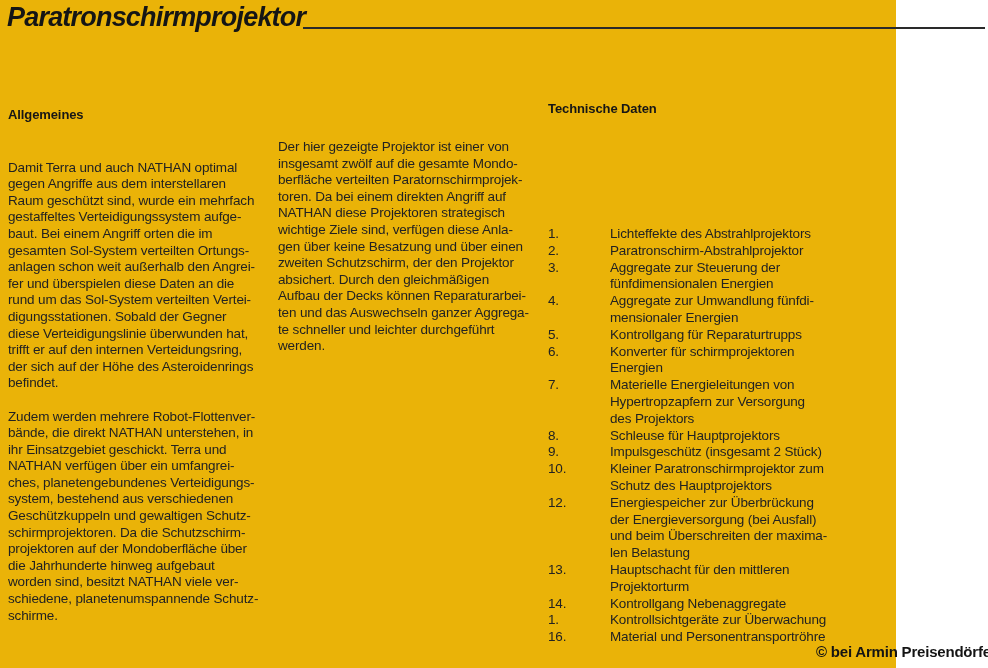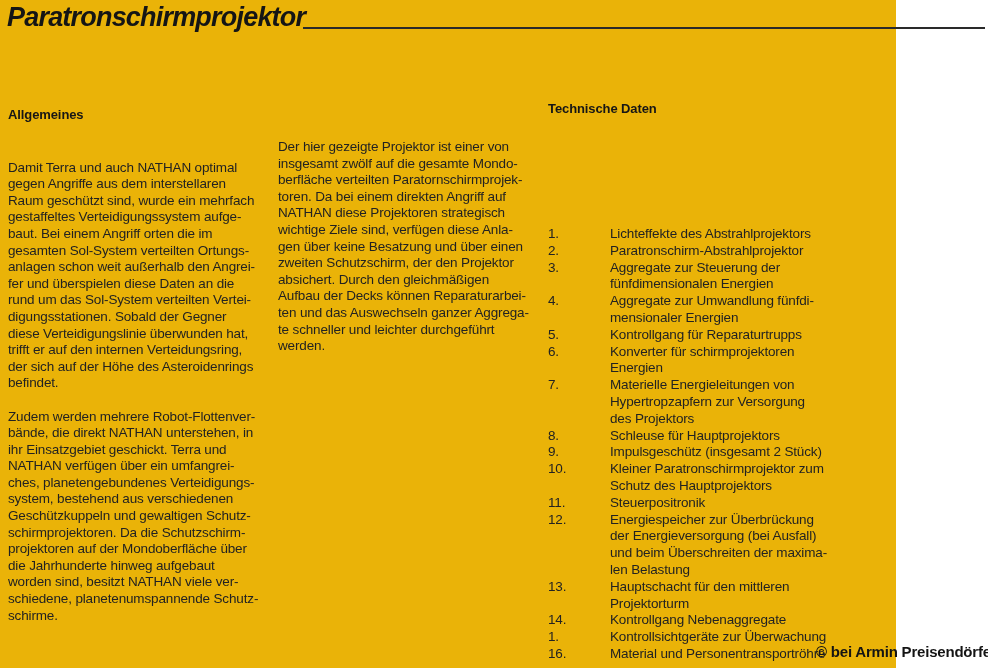--- a/index.html
+++ b/index.html
@@ -171,24 +171,20 @@
       <div class="tech-list-row">
       <span class="tech-list-num">9.</span>
       <span class="tech-list-text">Impulsgeschütz (insgesamt 2 Stück)</span>
     </div>
       <div class="tech-list-row">
       <span class="tech-list-num">10.</span>
       <span class="tech-list-text">Kleiner Paratronschirmprojektor zum
 Schutz des Hauptprojektors</span>
     </div>
       <div class="tech-list-row">
-      <span class="tech-list-num">11.</span>
-      <span class="tech-list-text">Steuerpositronik</span>
-    </div>
-      <div class="tech-list-row">
       <span class="tech-list-num">12.</span>
       <span class="tech-list-text">Energiespeicher zur Überbrückung
 der Energieversorgung (bei Ausfall)
 und beim Überschreiten der maxima-
 len Belastung</span>
     </div>
       <div class="tech-list-row">
       <span class="tech-list-num">13.</span>
       <span class="tech-list-text">Hauptschacht für den mittleren
 Projektorturm</span>

